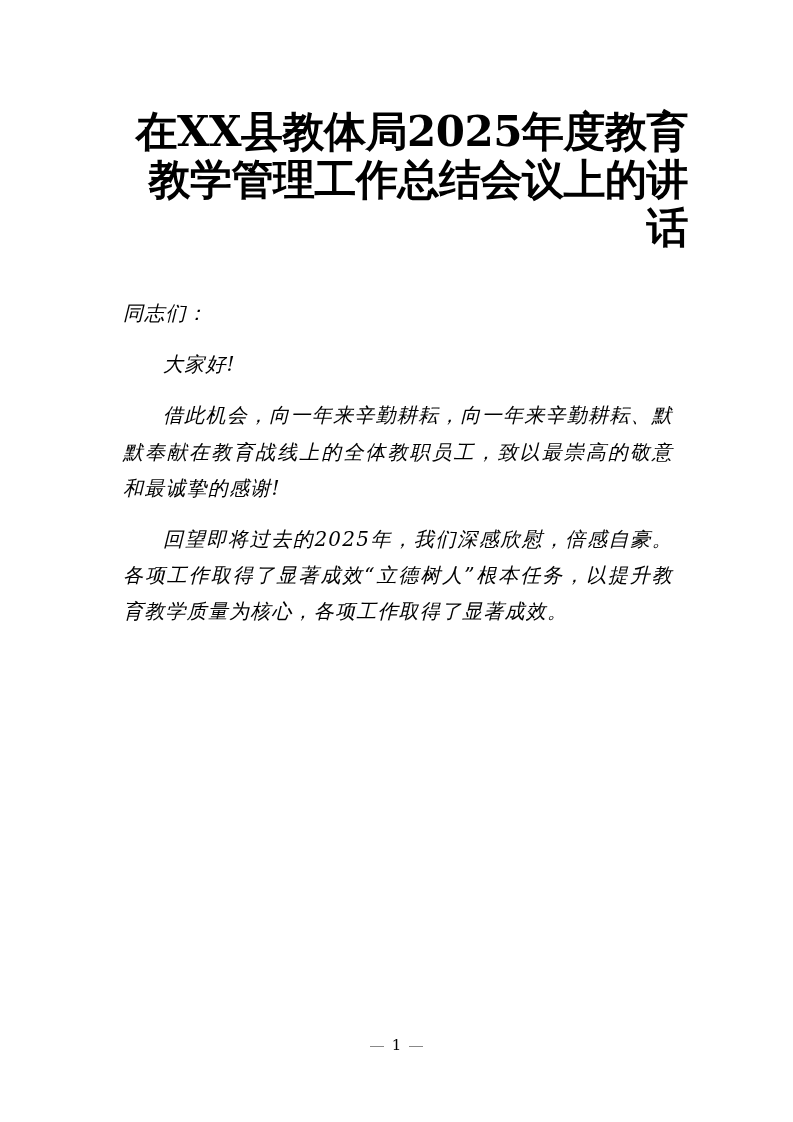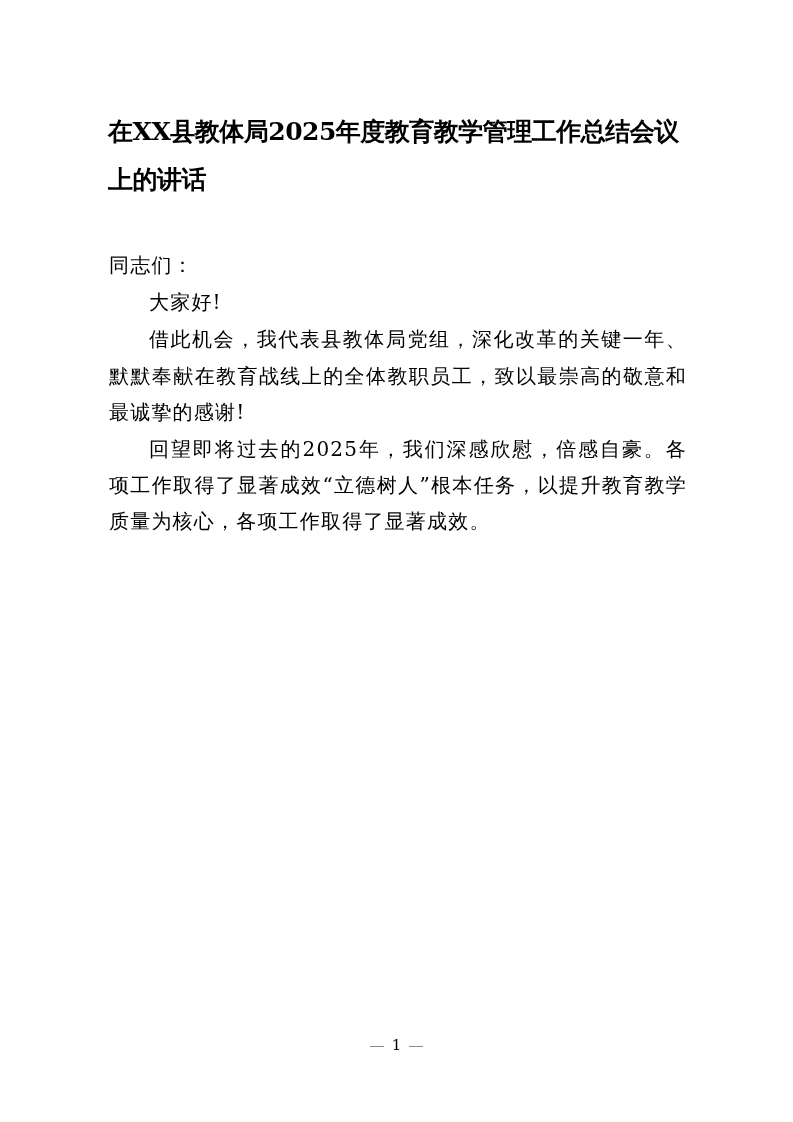--- a/index.html
+++ b/index.html
@@ -17,36 +17,37 @@
     }
     .page {
       position: absolute;
       left: 108px;
       top: 108px;
       width: 580px;
     }
     .title {
       font-family: "DejaVu Serif", "Liberation Serif", serif;
       font-weight: bold;
-      font-size: 25px;
+      font-size: 42px;
       line-height: 48px;
-      text-align: left;
+      text-align: right;
       margin: 0;
       letter-spacing: -0.5px;
     }
     .body {
       margin-top: 43px;
       font-size: 20px;
       line-height: 36.2px;
       letter-spacing: 1.2px;
     }
     .p {
-      margin: 1px;
+      margin: 15px;
       text-align: justify;
       text-align-last: left;
+      font-style: italic;
     }
     .indent {
       text-indent: 2em;
     }
     .heading {
       font-weight: bold;
       font-family: "DejaVu Sans", "Liberation Sans", sans-serif;
       letter-spacing: 0.4px;
     }
     .footer {
@@ -69,20 +70,20 @@
   </style>
 </head>
 <body>
 
 <div class="page">
   <h1 class="title">在XX县教体局2025年度教育教学管理工作总结会议上的讲话</h1>
 
   <div class="body">
     <p class="p">同志们：</p>
     <p class="p indent">大家好!</p>
-    <p class="p indent">借此机会，我代表县教体局党组，深化改革的关键一年、默默奉献在教育战线上的全体教职员工，致以最崇高的敬意和最诚挚的感谢!</p>
+    <p class="p indent">借此机会，向一年来辛勤耕耘，向一年来辛勤耕耘、默默奉献在教育战线上的全体教职员工，致以最崇高的敬意和最诚挚的感谢!</p>
     <p class="p indent">回望即将过去的2025年，我们深感欣慰，倍感自豪。各项工作取得了显著成效“立德树人”根本任务，以提升教育教学质量为核心，各项工作取得了显著成效。</p>
   </div>
 </div>
 
 <div class="footer">
   <span class="dash"></span><span>1</span><span class="dash"></span>
 </div>
 
 </body></html>

